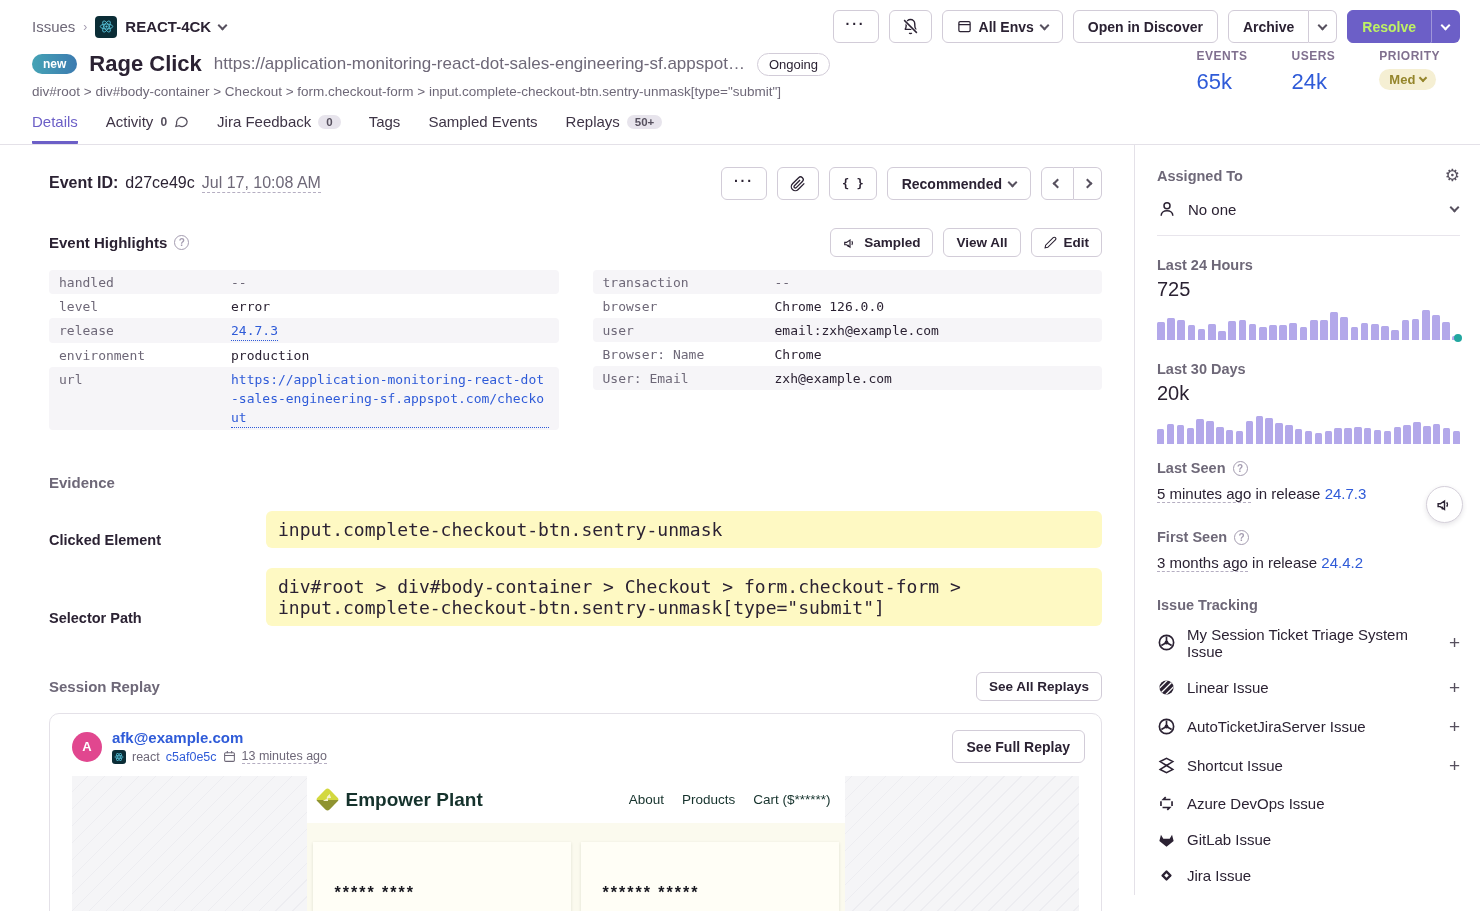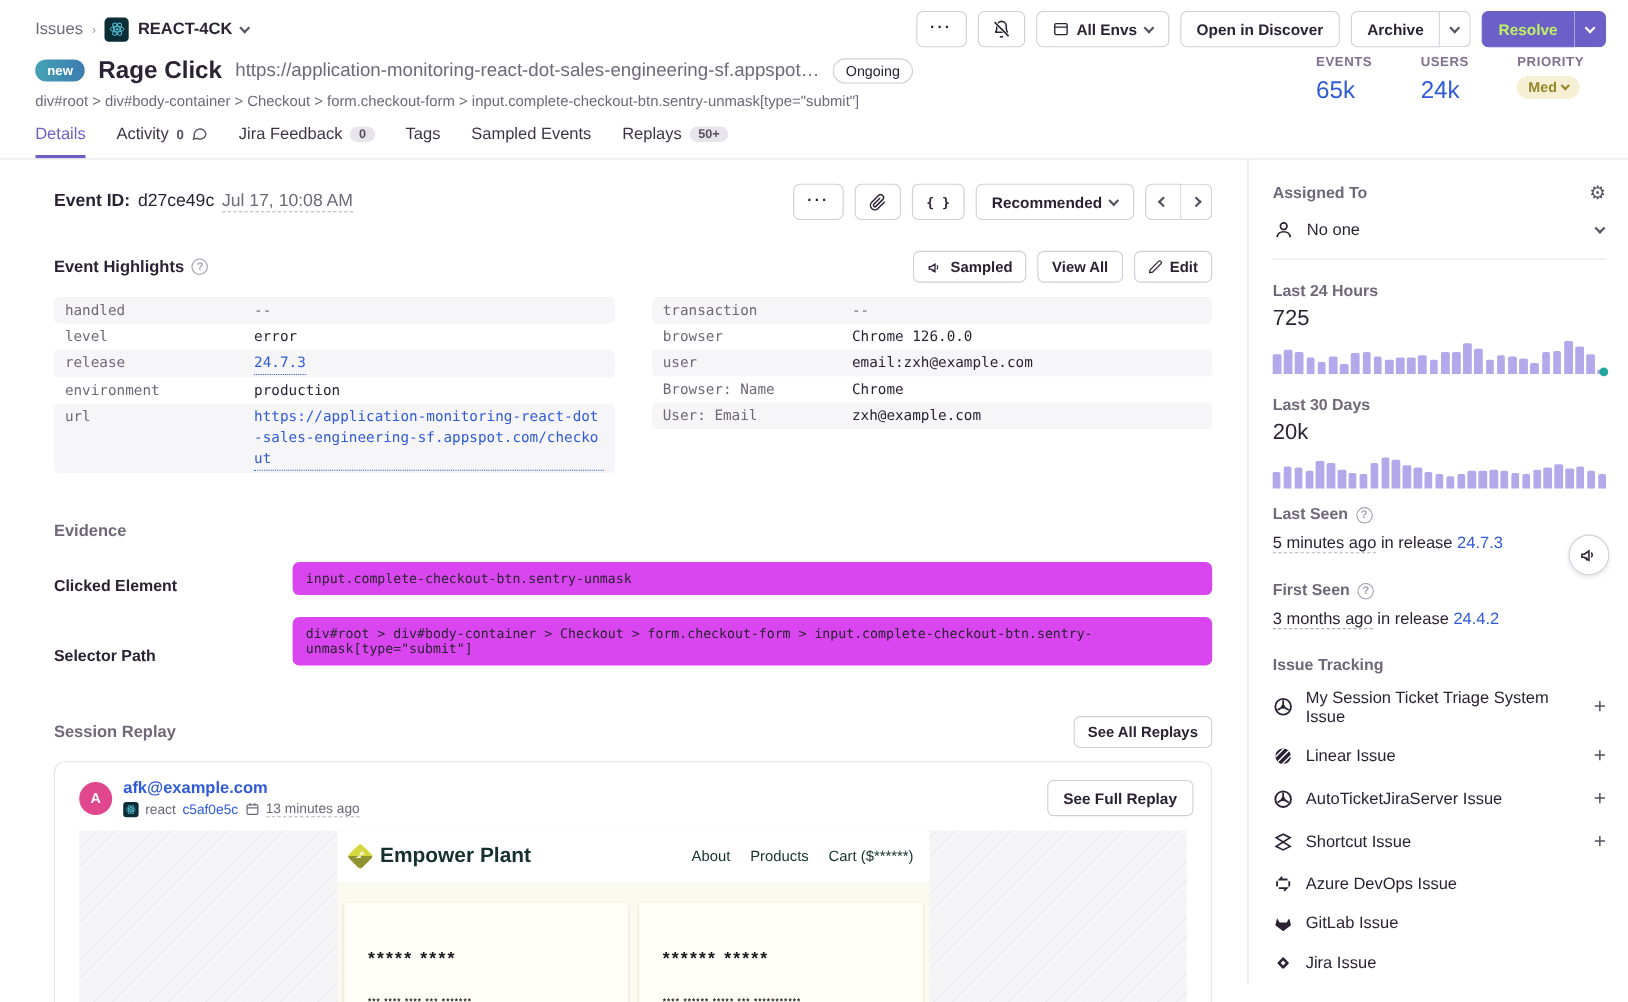--- a/index.html
+++ b/index.html
@@ -74,21 +74,21 @@
   .kv-row { display:flex; padding:2.5px 10px; border-radius:4px; font-size:13px; line-height:19px; }
   .kv-row.odd { background:#f6f5f8; }
   .kv-key { width:172px; flex:none; color:#6e6878; }
   .kv-val { color:#2b2233; word-break:break-all; }
   .kv-val.muted { color:#6e6878; }
   .kv-val.link { color:#2f5bd8; border-bottom:1px dotted #2f5bd8; cursor:pointer; align-self:flex-start; }
 
   .evidence { margin-top:44px; }
   .ev-row { display:flex; align-items:flex-end; margin-top:20px;gap:32px; }
   .ev-label { width:185px; flex:none; font-size:14.5px; font-weight:700; padding-top:8px; }
-  .ev-val { flex:1; background:#d946ef; border-radius:6px; padding:8px 12px; font-size:12px; }
+  .ev-val { flex:1; background:#fef9c3; border-radius:6px; padding:8px 12px; font-size:18px; }
 
   .sr-head { display:flex; justify-content:space-between; align-items:center; margin-top:46px; }
 
   .replay-card { margin-top:12px; border:1px solid #e4e1e8; border-radius:10px; overflow:hidden; height:260px; }
   .rc-head { display:flex; align-items:center; padding:15px 16px 12px 22px; }
   .avatar { width:30px; height:30px; border-radius:50%; background:#e1478f; color:#fff; font-size:13px; font-weight:700; display:flex; align-items:center; justify-content:center; flex:none; }
   .rc-user { margin-left:10px; flex:1; min-width:0; }
   .rc-name { color:#2f5bd8; font-weight:700; font-size:15px; cursor:pointer; }
   .rc-meta { display:flex; align-items:center; gap:6px; font-size:12.5px; color:#6e6878; margin-top:3px; }
   .rc-meta .mini-proj { width:14px; height:14px; border-radius:3px; background:#0b2d36; display:inline-flex; align-items:center; justify-content:center; }

